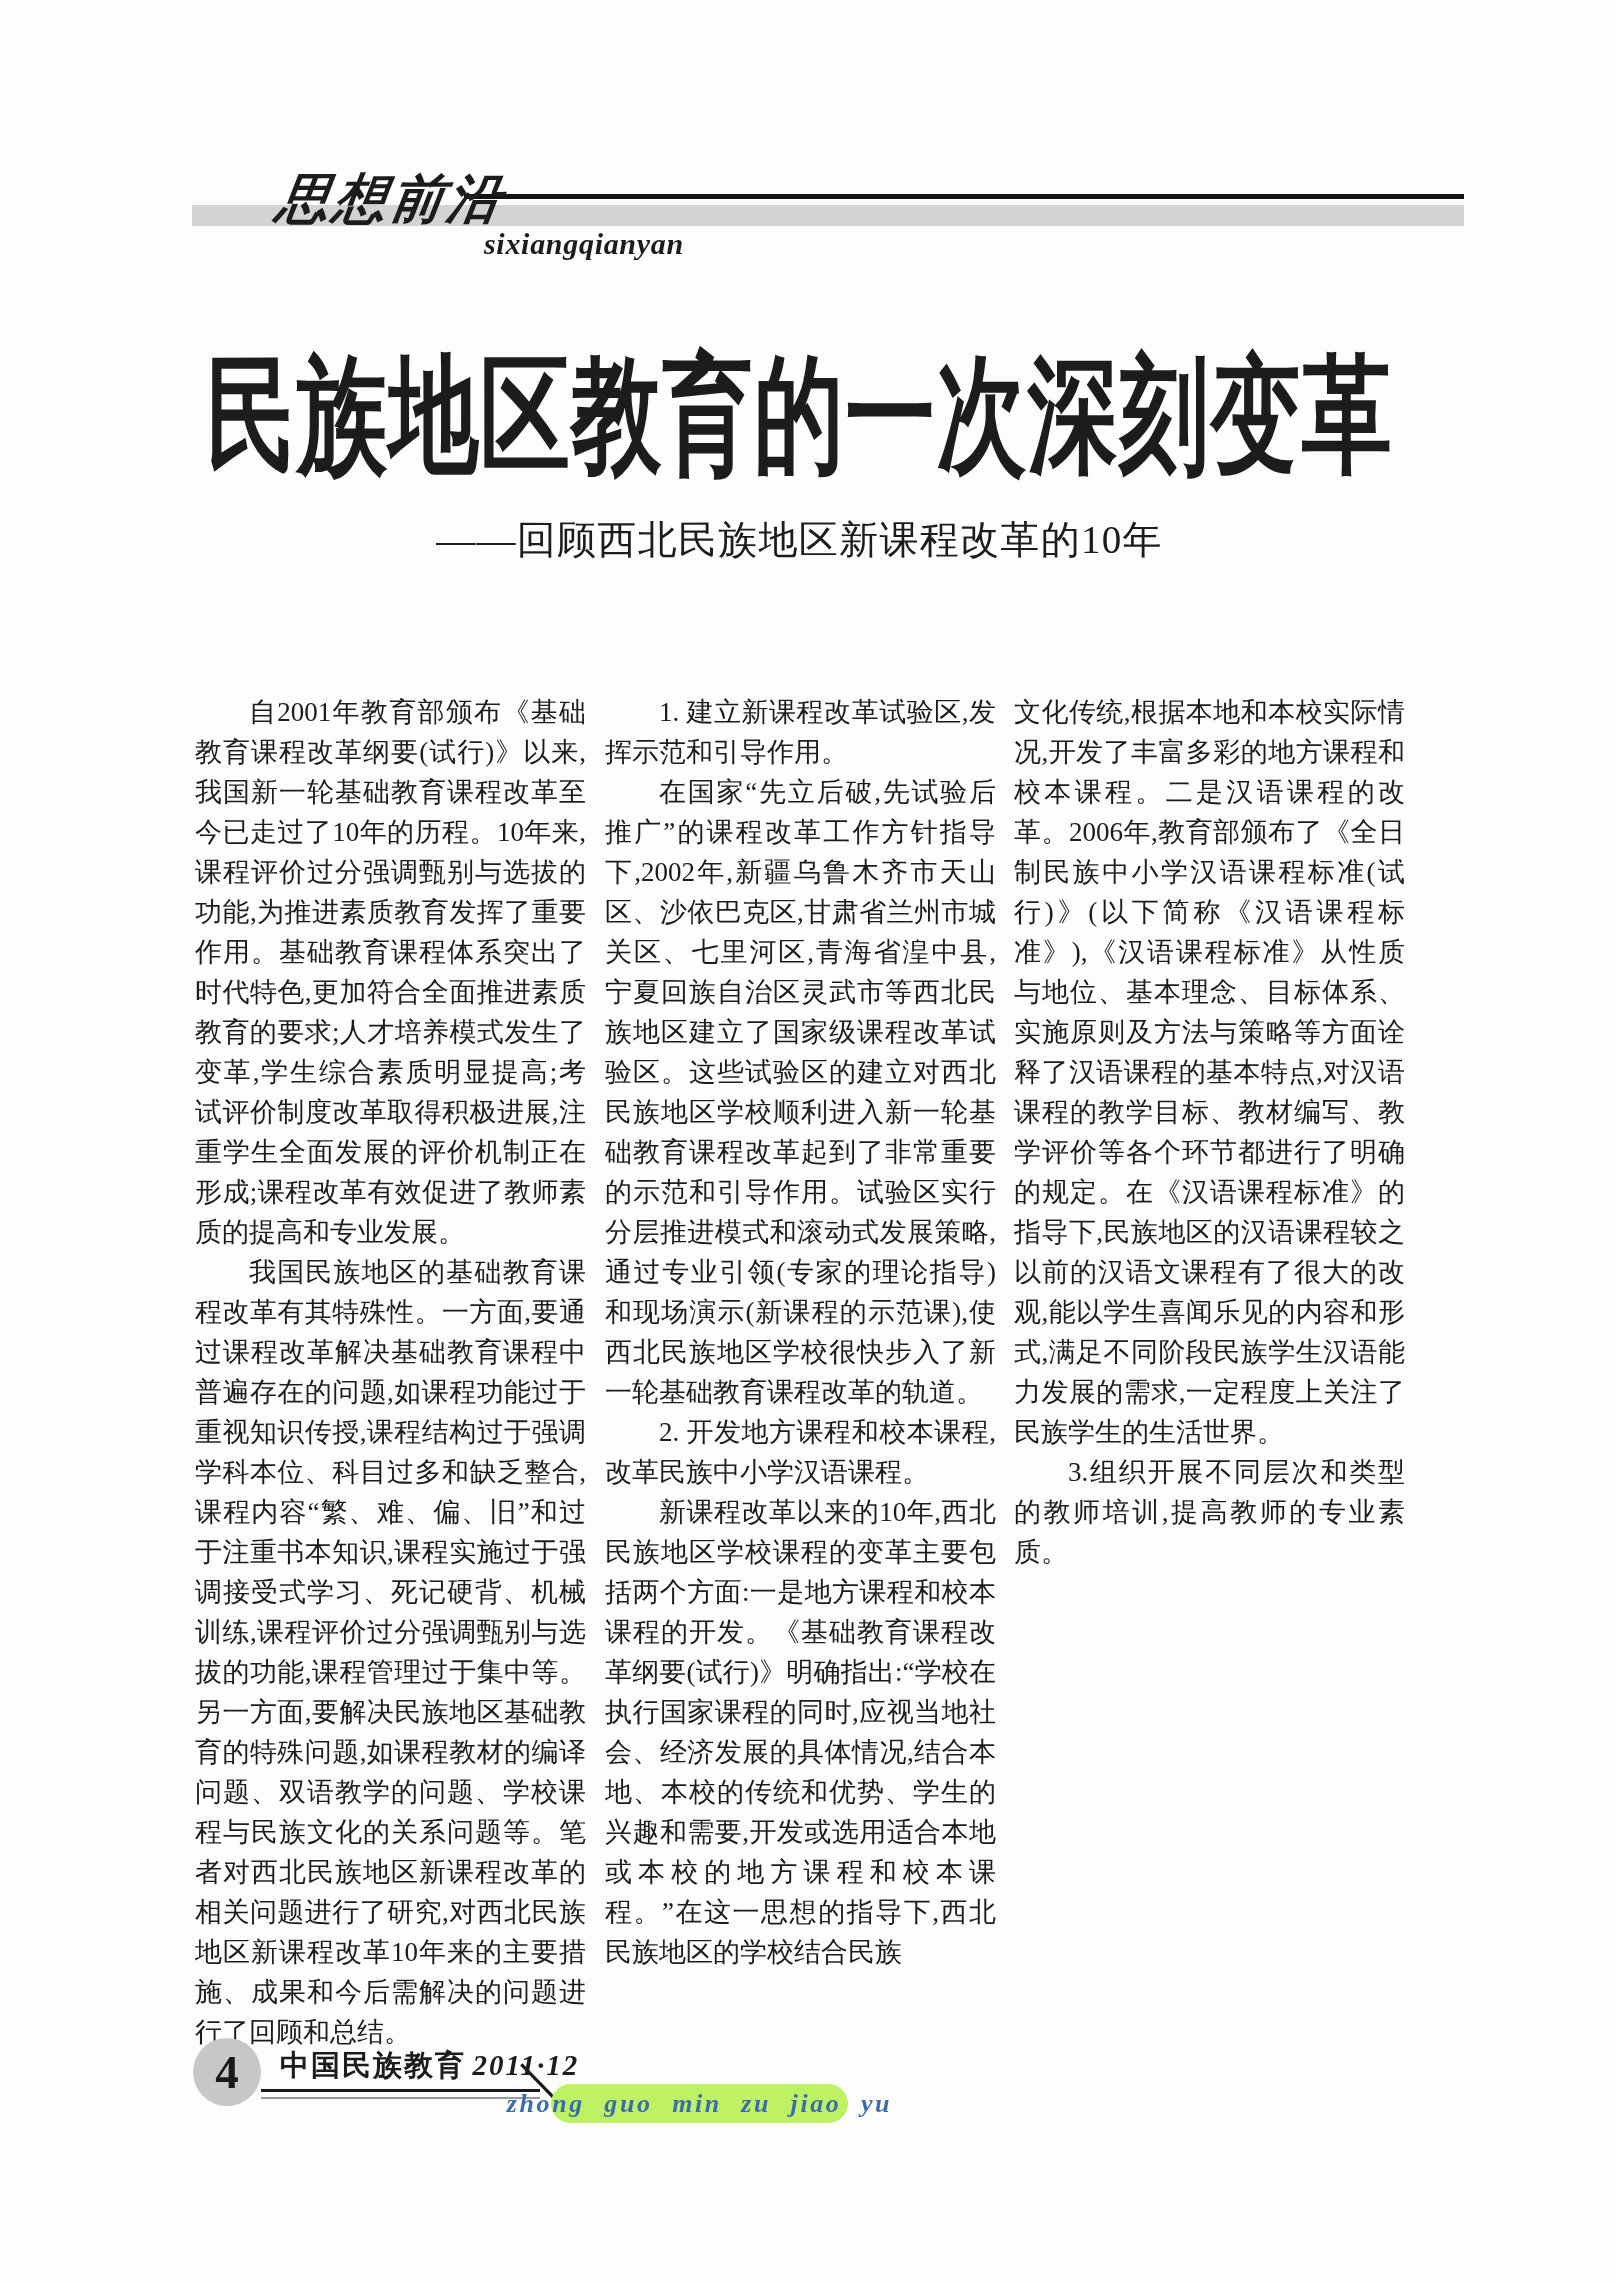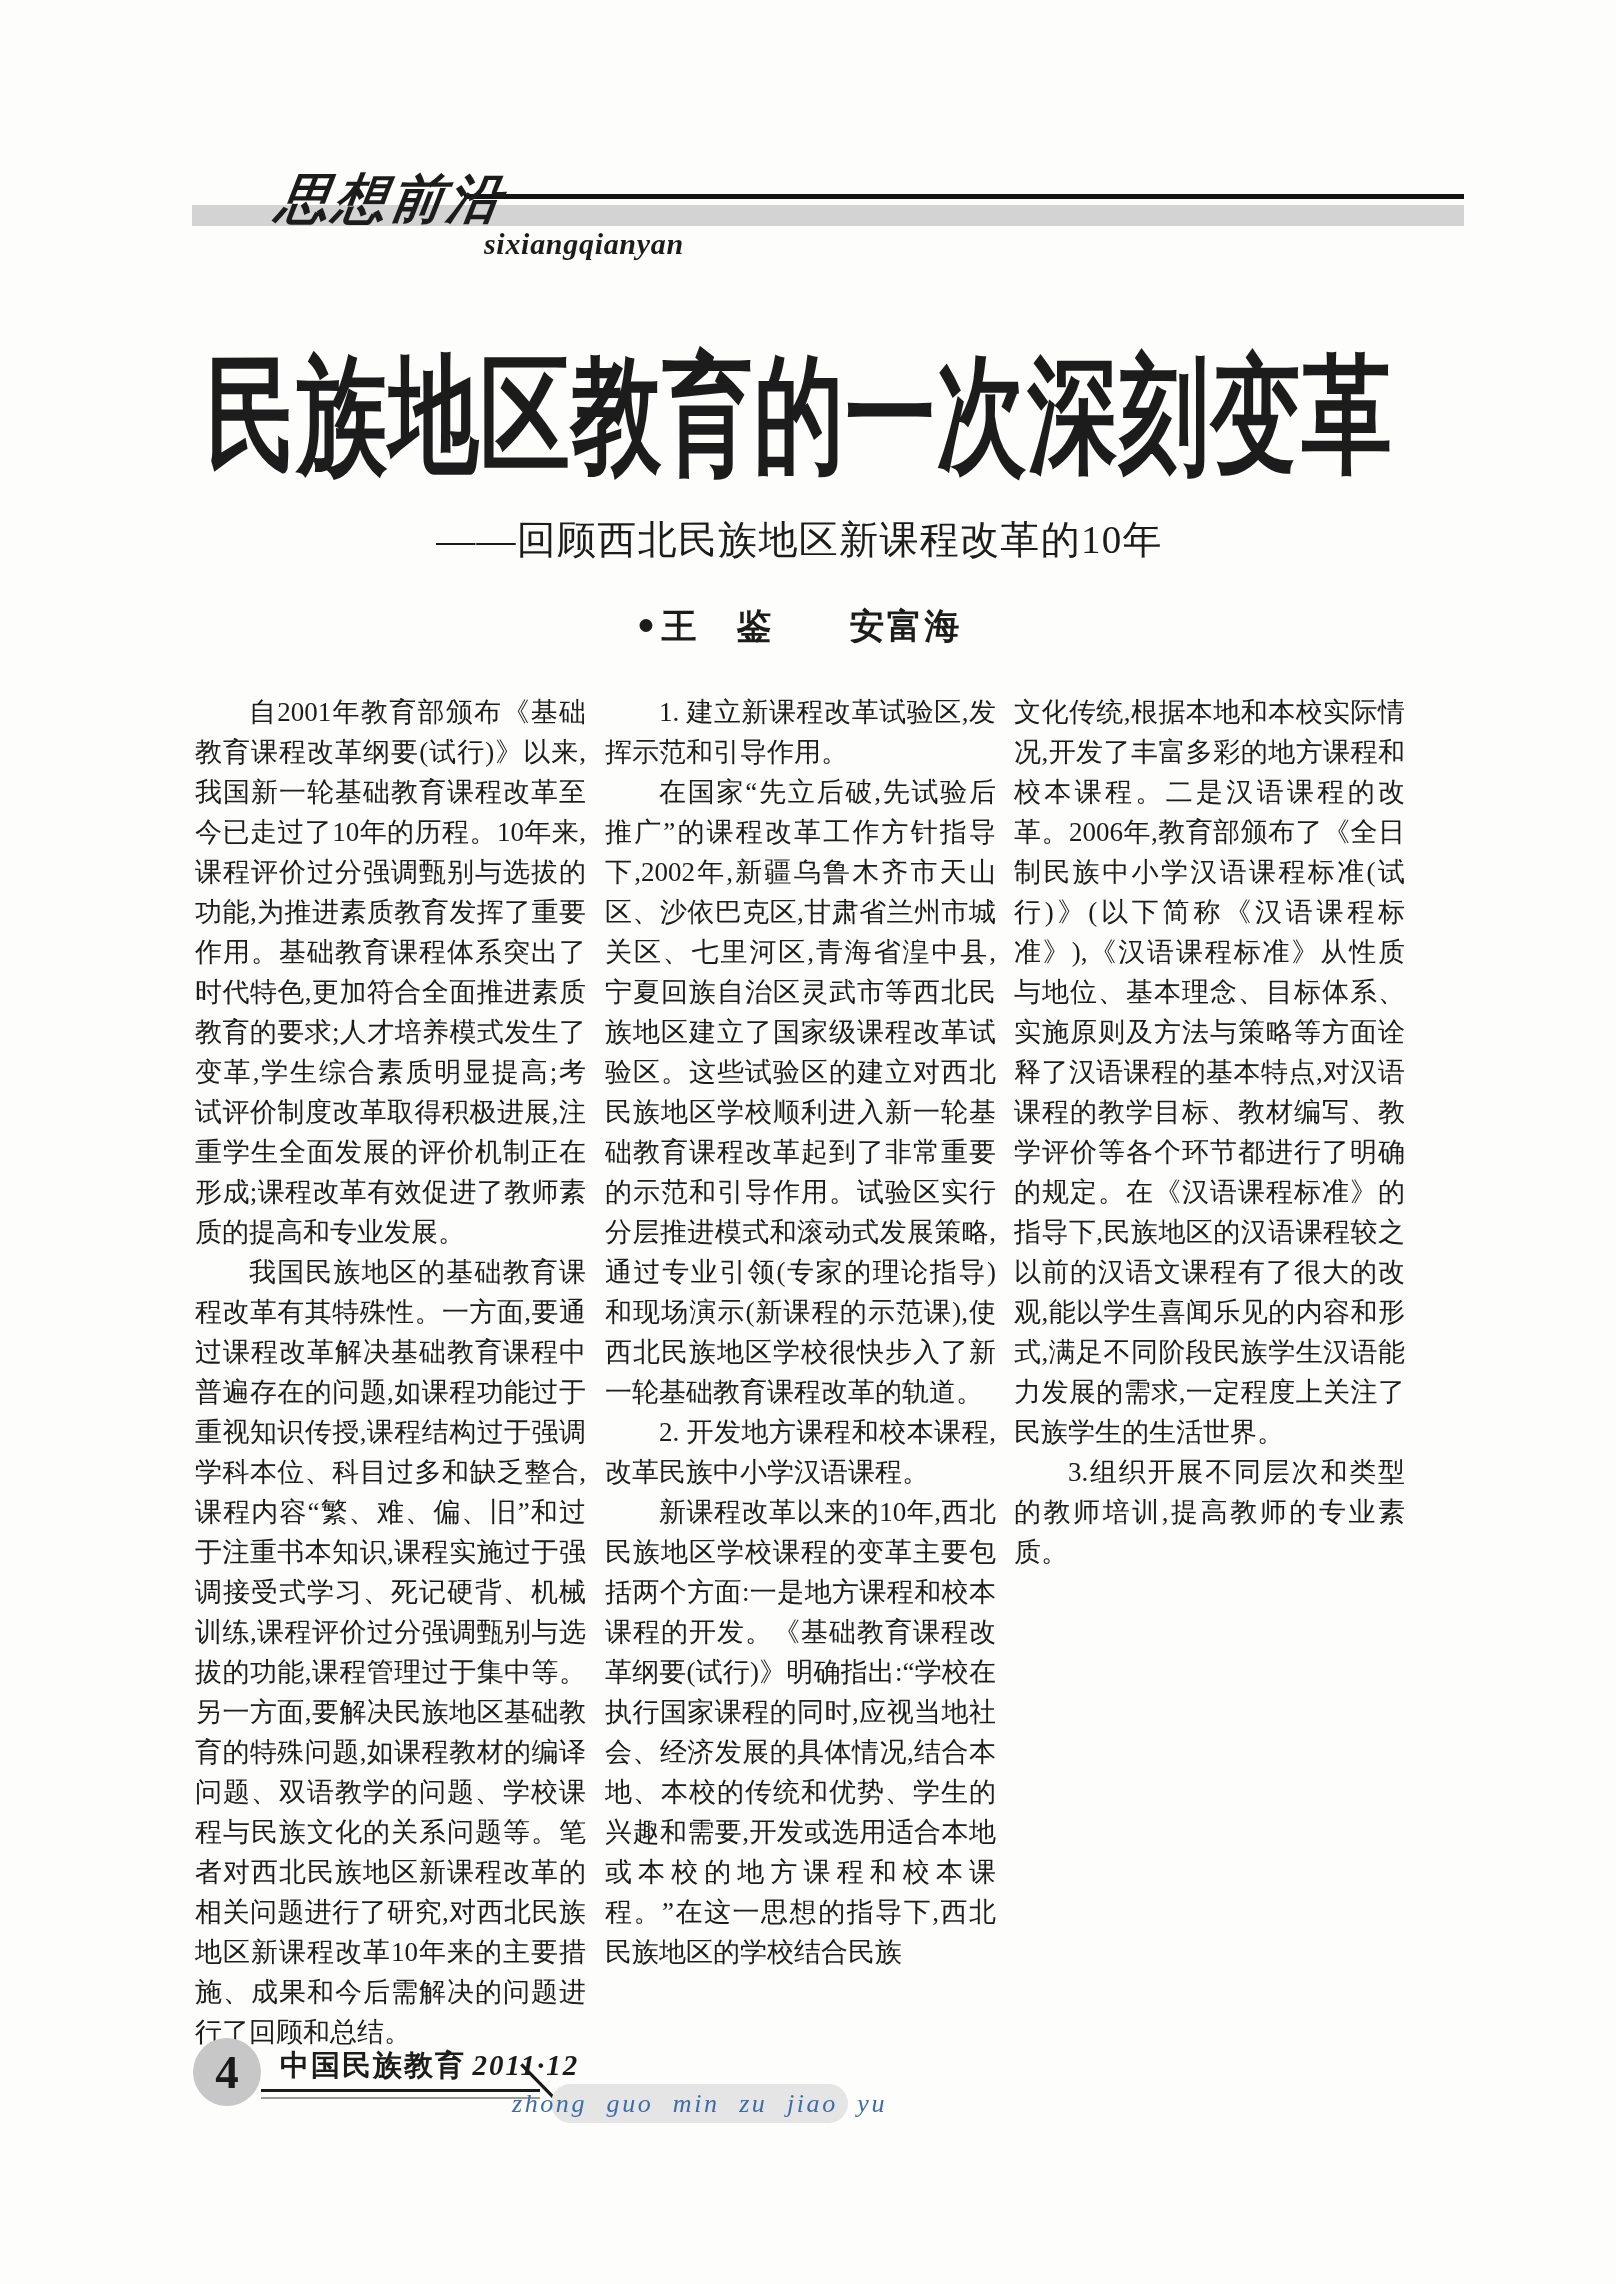--- a/index.html
+++ b/index.html
@@ -79,41 +79,38 @@
   .footer-journal .issue{font-style:italic;margin-left:6.5px;}
   .footer-rule-a{
     position:absolute;left:261px;top:2089px;width:279px;height:3.3px;background:#1a1a1a;
   }
   .footer-rule-b{
     position:absolute;left:261px;top:2097px;width:279px;height:2px;background:#9a9a9a;
   }
   .footer-diagonal{position:absolute;left:0;top:0;width:1616px;height:2284px;pointer-events:none;}
   .footer-pill{
     position:absolute;left:551px;top:2084px;width:297px;height:39px;
-    border-radius:19.5px;background:#e5e5e5;
+    border-radius:19.5px;background:#bef264;
     display:flex;align-items:center;justify-content:center;
-    font-size:26px;font-weight:normal;font-style:italic;
+    font-size:26px;font-weight:bold;font-style:italic;
     color:#3c6da8;letter-spacing:2.6px;word-spacing:10.4px;white-space:nowrap;
   }
 </style>
 </head>
 <body>
 
 <div class="page">
 
   <div class="header-band"></div>
   <div class="header-rule"></div>
   <div class="brand-cn">思想前沿</div>
   <div class="brand-py">sixiangqianyan</div>
 
   <div class="article-title">民族地区教育的一次深刻变革</div>
   <div class="article-subtitle">——回顾西北民族地区新课程改革的10年</div>
-  <div class="article-authors">
-    <span class="bullet">●</span><span>王　鉴　　安富海</span>
-  </div>
 
   <div class="col col-1">
     <p class="para indent">自2001年教育部颁布《基础教育课程改革纲要(试行)》以来,我国新一轮基础教育课程改革至今已走过了10年的历程。10年来,课程评价过分强调甄别与选拔的功能,为推进素质教育发挥了重要作用。基础教育课程体系突出了时代特色,更加符合全面推进素质教育的要求;人才培养模式发生了变革,学生综合素质明显提高;考试评价制度改革取得积极进展,注重学生全面发展的评价机制正在形成;课程改革有效促进了教师素质的提高和专业发展。</p>
     <p class="para indent">我国民族地区的基础教育课程改革有其特殊性。一方面,要通过课程改革解决基础教育课程中普遍存在的问题,如课程功能过于重视知识传授,课程结构过于强调学科本位、科目过多和缺乏整合,课程内容“繁、难、偏、旧”和过于注重书本知识,课程实施过于强调接受式学习、死记硬背、机械训练,课程评价过分强调甄别与选拔的功能,课程管理过于集中等。另一方面,要解决民族地区基础教育的特殊问题,如课程教材的编译问题、双语教学的问题、学校课程与民族文化的关系问题等。笔者对西北民族地区新课程改革的相关问题进行了研究,对西北民族地区新课程改革10年来的主要措施、成果和今后需解决的问题进行了回顾和总结。</p>
   </div>
 
   <div class="col col-2">
     <p class="para indent">1. 建立新课程改革试验区,发挥示范和引导作用。</p>
     <p class="para indent">在国家“先立后破,先试验后推广”的课程改革工作方针指导下,2002年,新疆乌鲁木齐市天山区、沙依巴克区,甘肃省兰州市城关区、七里河区,青海省湟中县,宁夏回族自治区灵武市等西北民族地区建立了国家级课程改革试验区。这些试验区的建立对西北民族地区学校顺利进入新一轮基础教育课程改革起到了非常重要的示范和引导作用。试验区实行分层推进模式和滚动式发展策略,通过专业引领(专家的理论指导)和现场演示(新课程的示范课),使西北民族地区学校很快步入了新一轮基础教育课程改革的轨道。</p>
     <p class="para indent">2. 开发地方课程和校本课程,改革民族中小学汉语课程。</p>

